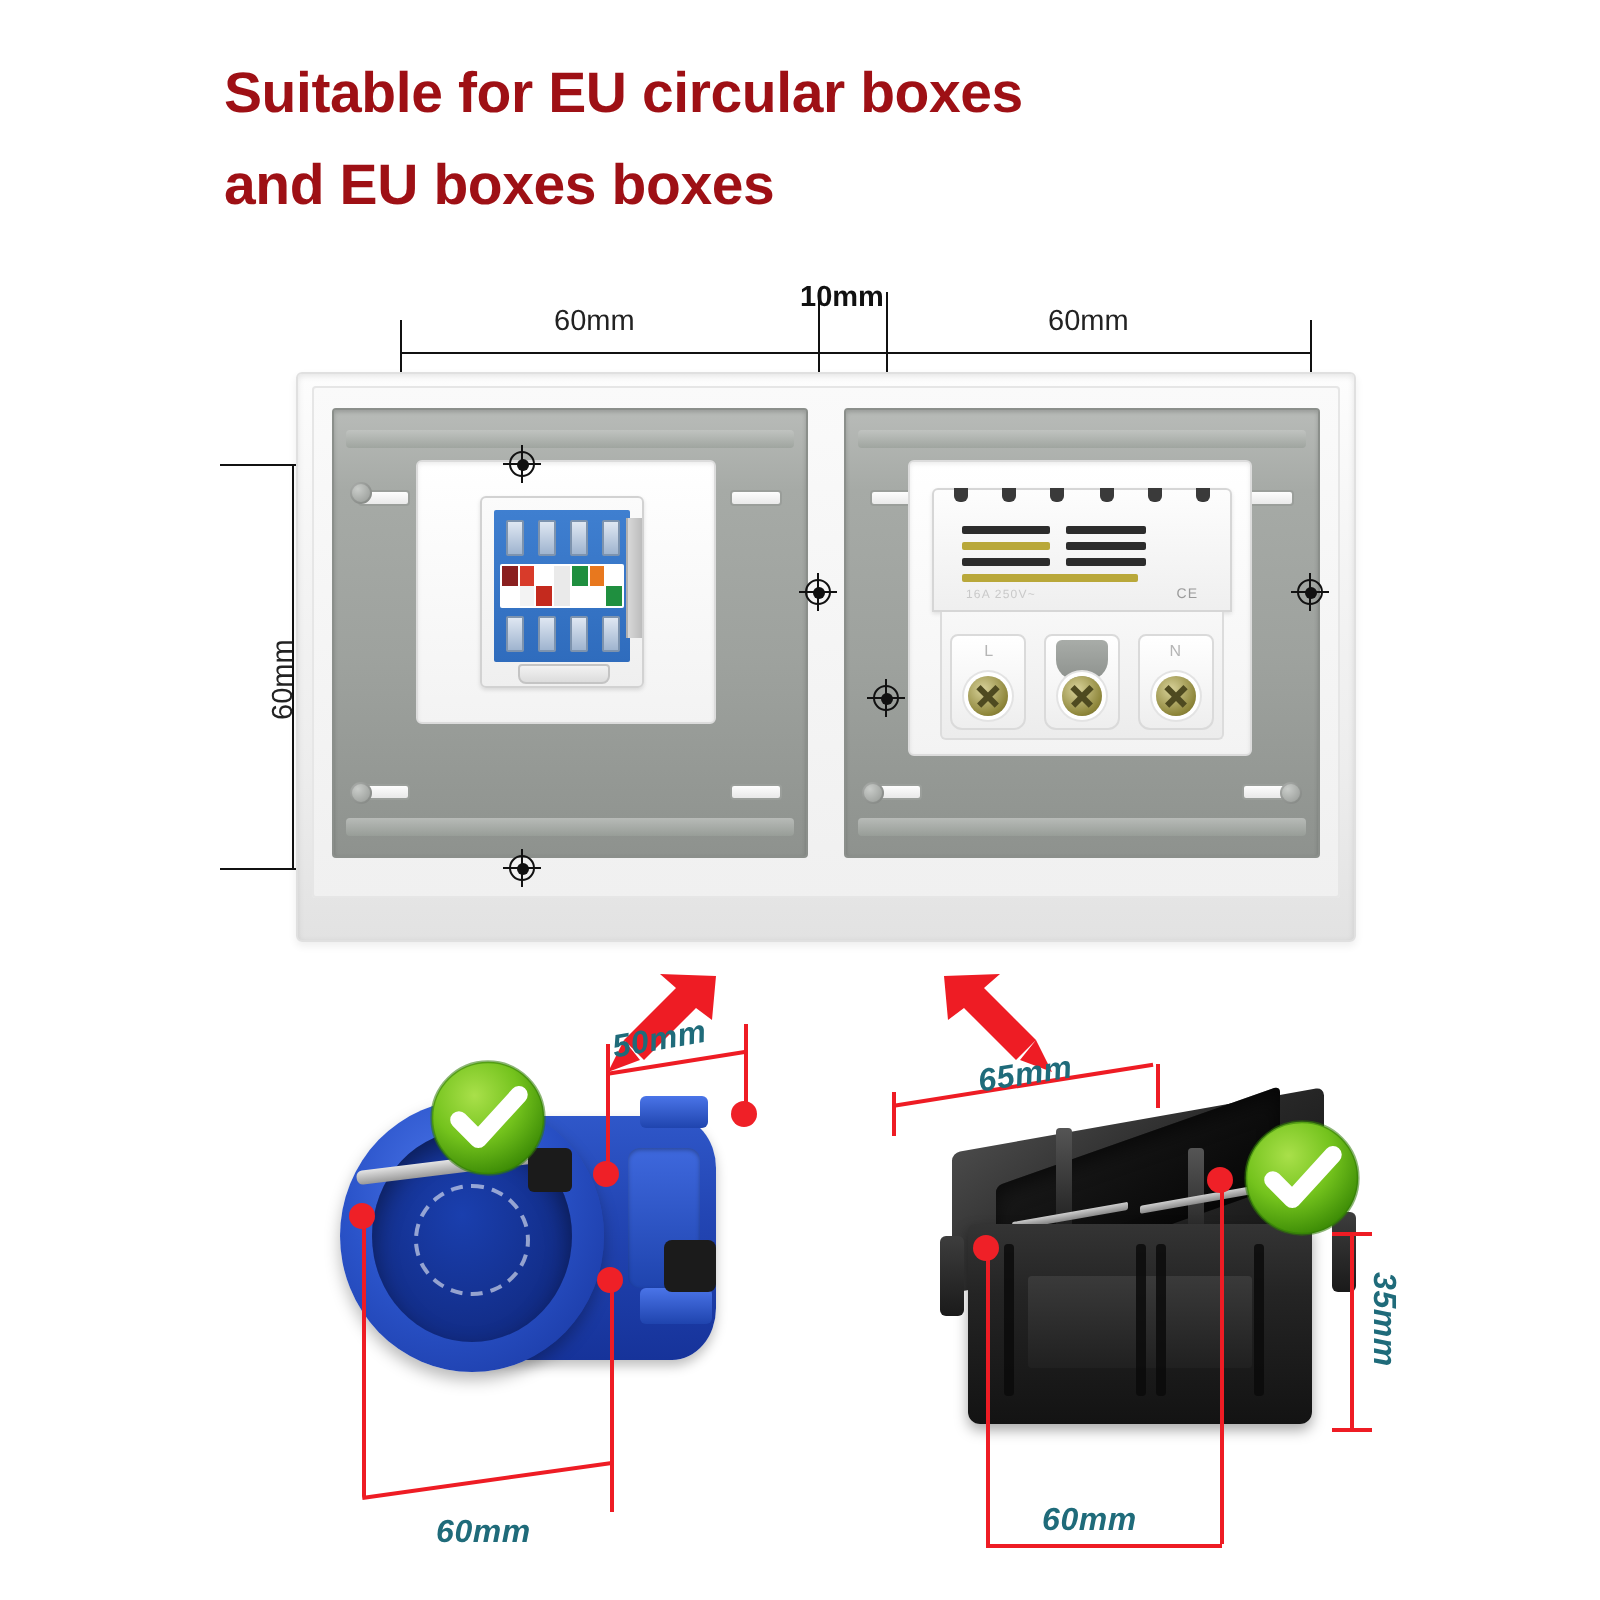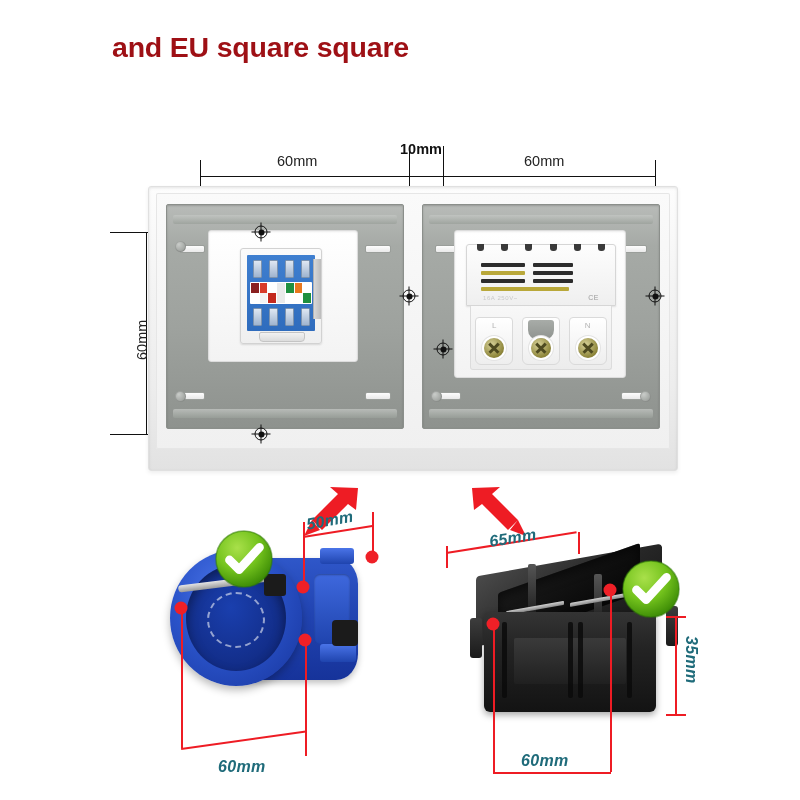--- a/index.html
+++ b/index.html
@@ -363,21 +363,22 @@
     background: linear-gradient(180deg,#3d3d3d,#1a1a1a);
     border-radius: 3px;
   }
 </style>
 </head>
 <body>
 
 <div id="page">
 
   <div class="headline">
-    <div>and EU square square</div>
+    <div>Suitable for EU circular boxes</div>
+    <div>and EU boxes boxes</div>
   </div>
 
   <div class="rule-h" style="left:200px; top:176px; width:456px;"></div>
 
   <div class="rule-v" style="left:200px; top:160px; height:46px;"></div>
   <div class="rule-v" style="left:409px; top:146px; height:180px;"></div>
   <div class="rule-v" style="left:443px; top:146px; height:216px;"></div>
   <div class="rule-v" style="left:655px; top:160px; height:150px;"></div>
 
   <div class="dimtext" style="left:277px; top:153px;">60mm</div>

